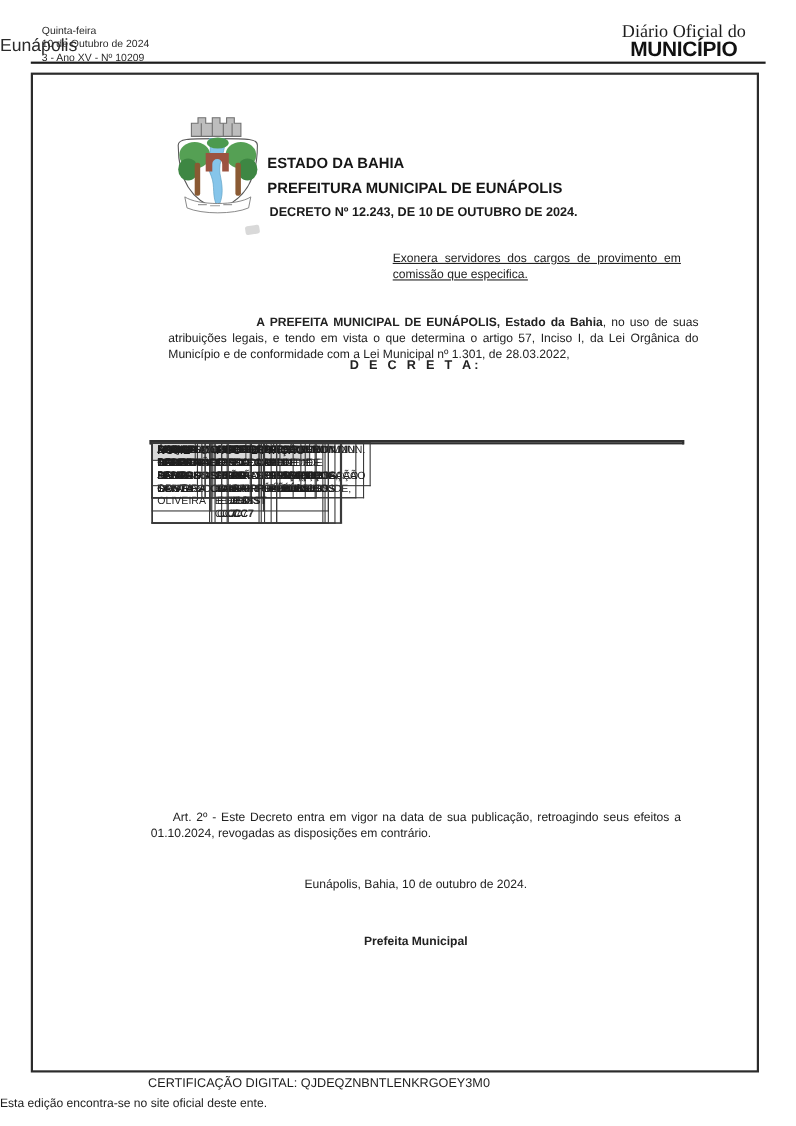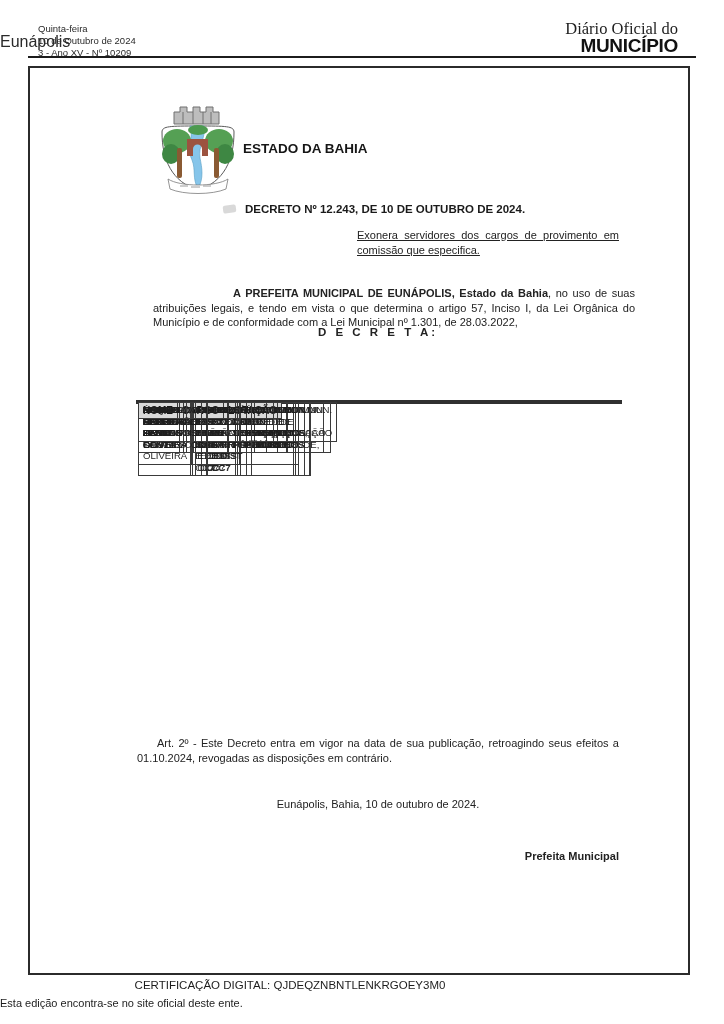--- a/index.html
+++ b/index.html
@@ -8,40 +8,40 @@
     font-family:"Liberation Sans", sans-serif;color:#222;overflow:hidden;
   }
   
   .edition-info{
     position:absolute;left:38px;top:23px;font-size:9.5px;line-height:12px;color:#2a2a2a;
   }
   .city-name{
     position:absolute;left:0;top:33px;width:724px;
     font-size:16px;color:#2a2a2a;
   }
-  .masthead{position:absolute;right:46px;top:20px;text-align:right;}
+  .masthead{position:absolute;right:46px;top:20px;text-align:center;}
   .masthead-serif{
     font-family:"Liberation Serif", serif;font-size:16.5px;color:#1d1d1d;line-height:17px;
   }
   .masthead-bold{
     font-size:19px;font-weight:800;letter-spacing:-0.3px;color:#111;line-height:18px;
   }
   .header-rule{position:absolute;left:28px;top:56px;width:668px;height:2px;background:#1c1c1c;}
 
   
   .doc-box{
     position:absolute;left:28px;top:66px;width:658px;height:905px;
     border:2px solid #2b2b2b;background:#fff;
   }
   .doc-box *{position:absolute;}
 
   .coat{left:120px;top:36px;width:96px;height:92px;}
   .org-block{left:213px;top:70px;font-weight:bold;font-size:13.5px;line-height:22px;color:#161616;position:absolute;}
   .org-block div{position:static;}
-  .decree-title{left:215px;top:135px;font-weight:bold;font-size:11.5px;color:#1a1a1a;margin:0;}
+  .decree-title{left:215px;top:119px;font-weight:bold;font-size:11.5px;color:#1a1a1a;margin:0;}
   .smudge{left:193px;top:137px;width:13px;height:8px;background:#d9d9d9;border-radius:2px;transform:rotate(-8deg);}
 
   .summary{left:327px;top:160px;width:262px;margin:0;font-size:11px;line-height:14.5px;text-align:justify;text-decoration:underline;}
   .preamble{left:107px;top:202px;width:482px;margin:16px;font-size:11px;line-height:14.5px;text-align:justify;text-indent:80px;}
   .decreta{left:107px;top:258px;width:482px;margin:0;text-align:center;font-weight:bold;font-size:11.5px;letter-spacing:3px;}
   .article{left:107px;width:482px;margin:0;font-size:11px;line-height:14.5px;text-align:justify;text-indent:20px;}
   .art1{top:290px;}
   .art2{top:668px;}
 
   
@@ -58,21 +58,21 @@
   }
   .decree-table td{
     font-size:9.6px;line-height:11.5px;padding:1px 4px 2px;vertical-align:top;color:#1f1f1f;
   }
   .decree-table td.lotacao{text-align:justify;}
   .col-nome{width:173px;}.col-cargo{width:176px;}.col-lotacao{width:137px;}
 
   .dateline{left:107px;top:730px;width:482px;margin:0;text-align:center;font-size:11px;}
   .signature{left:107px;top:780px;width:482px;margin:0;text-align:center;font-weight:bold;line-height:16px;position:absolute;}
   .sig-name{position:static;font-size:11.5px;}
-  .sig-role{position:static;font-size:11px;text-align:right;}
+  .sig-role{position:static;font-size:11px;}
 
   
   .footer-cert{position:absolute;left:0;top:979px;width:580px;text-align:center;font-size:11.5px;color:#1d1d1d;}
   .footer-note{position:absolute;left:0;top:997px;width:724px;font-size:11px;color:#1d1d1d;}
 </style>
 </head>
 <body>
 
 <div class="page">
 
@@ -102,20 +102,21 @@
       <ellipse cx="48" cy="26" rx="10" ry="5" fill="#4c9a4f"></ellipse>
       <rect x="27" y="44" width="5" height="30" rx="2" fill="#8a5a33"></rect>
       <rect x="64" y="44" width="5" height="30" rx="2" fill="#8a5a33"></rect>
       <path d="M37 35 h21 v17 h-6 v-7 a4.5 4.5 0 0 0 -9 0 v7 h-6 Z" fill="#9c5340"></path>
       <path d="M18 75 C30 83 66 83 78 75 L76 85 C62 91 34 91 20 85 Z" fill="#ffffff" stroke="#7a7a7a" stroke-width="0.8"></path>
       <path d="M30 82 h8 M41 83 h9 M53 82 h8" stroke="#9a9a9a" stroke-width="1"></path>
     </svg>
 
     <div class="org-block">
       <div>ESTADO DA BAHIA</div>
+      <div>PREFEITURA MUNICIPAL DE EUNÁPOLIS</div>
     </div>
 
     <div class="smudge"></div>
     <p class="decree-title">DECRETO Nº 12.243, DE 10 DE OUTUBRO DE 2024.</p>
 
     <p class="summary">Exonera servidores dos cargos de provimento em comissão que especifica.</p>
 
     <p class="preamble"><span style="font-weight:bold;position:static;">A PREFEITA MUNICIPAL DE EUNÁPOLIS, Estado da Bahia</span><span style="position:static;">, no uso de suas atribuições legais, e tendo em vista o que determina o artigo 57, Inciso I, da Lei Orgânica do Município e de conformidade com a Lei Municipal nº 1.301, de 28.03.2022,</span></p>
 
     <p class="decreta">D E C R E T A:</p>

